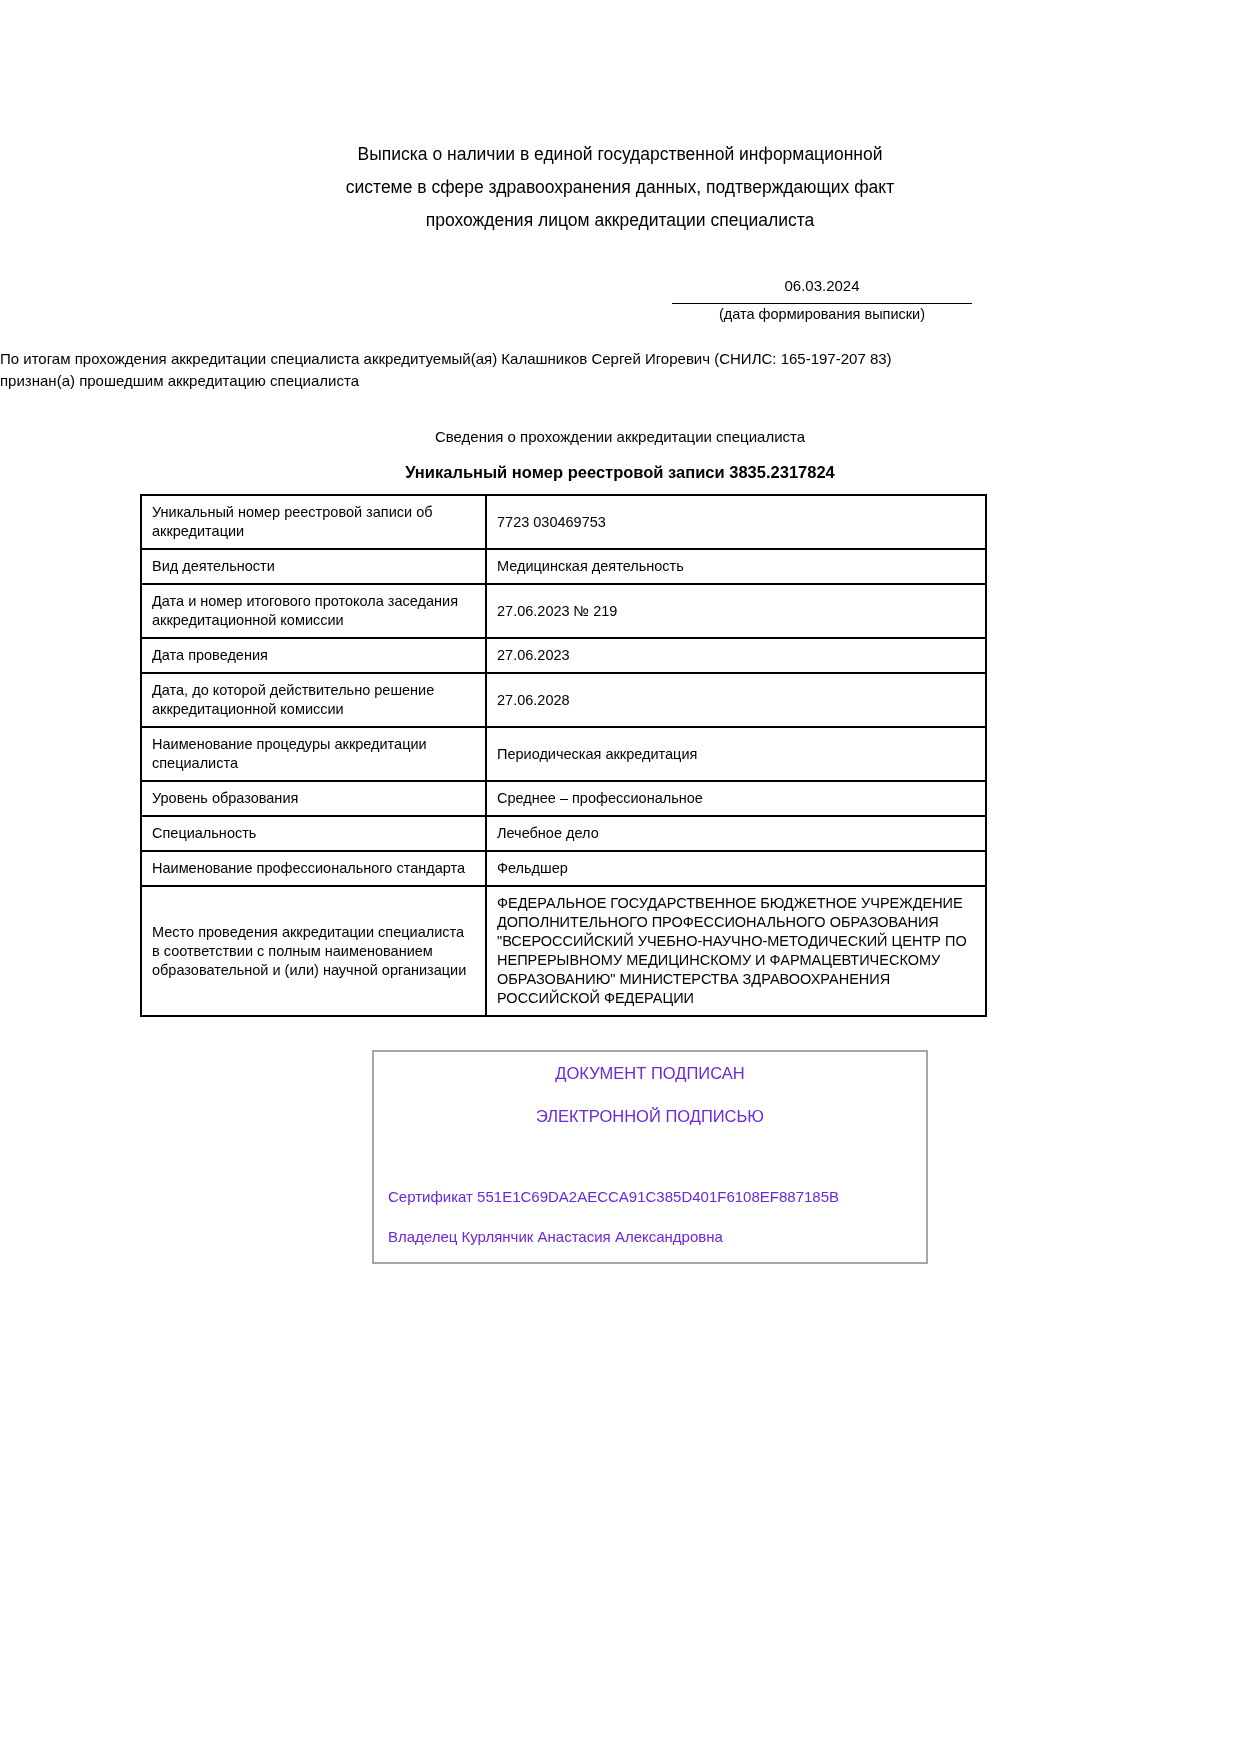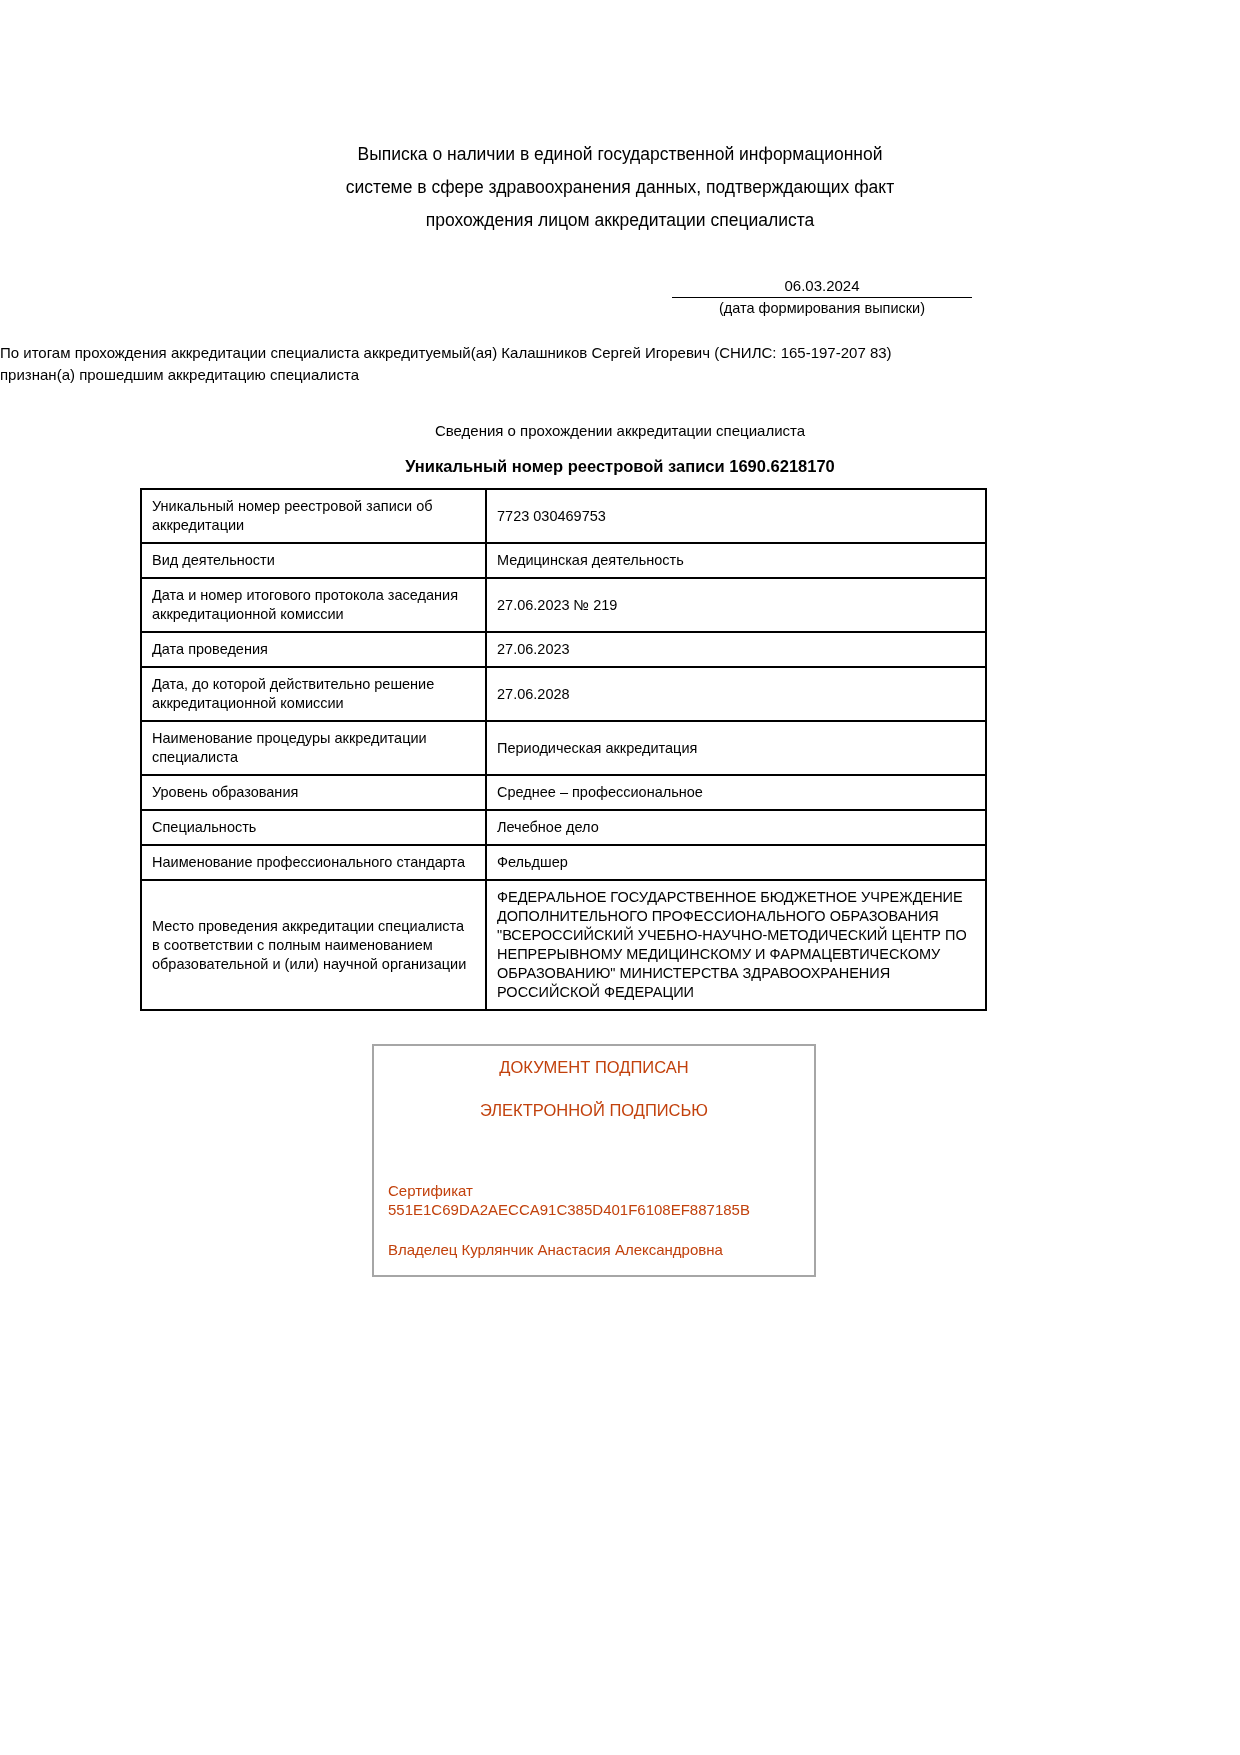--- a/index.html
+++ b/index.html
@@ -20,21 +20,21 @@
     line-height: 33px;
   }
   .date-block {
     width: 300px;
     margin: 40px 0 0 672px;
     text-align: center;
     font-size: 14.5px;
   }
   .date-value {
     display: block;
-    padding-bottom: 3px;
+    padding-bottom: 9px;
     border-bottom: 1.5px solid #000;
     font-size: 15px;
   }
   .date-caption {
     display: block;
     padding-top: 2px;
   }
   .intro {
     margin-top: 26px;
     text-align: left;
@@ -61,24 +61,24 @@
   }
   table.acc-table td {
     border: 2px solid #000;
     padding: 7px 10px;
     vertical-align: middle;
     word-wrap: break-word;
   }
   .col-label { width: 345px; }
   .col-value { width: 500px; }
   .signature-box {
-    width: 444px;
+    width: 556px;
     margin: 33px 0 0 372px;
     border: 2px solid #a6a6a6;
-    color: #c2410c;
+    color: #6d28d9;
     padding: 10px 14px 16px 14px;
   }
   .sig-head {
     text-align: center;
     font-size: 16.5px;
     line-height: 22px;
   }
   .sig-head-2 { margin-top: 21px; }
   .sig-line {
     font-size: 15px;
@@ -102,21 +102,21 @@
   <span class="date-caption">(дата формирования выписки)</span>
 </div>
 
 <div class="intro">
   <div>По итогам прохождения аккредитации специалиста аккредитуемый(ая) Калашников Сергей Игоревич (СНИЛС: 165-197-207 83)</div>
   <div>признан(а) прошедшим аккредитацию специалиста</div>
 </div>
 
 <div class="section-heading">Сведения о прохождении аккредитации специалиста</div>
 
-<div class="registry-heading">Уникальный номер реестровой записи 1690.6218170</div>
+<div class="registry-heading">Уникальный номер реестровой записи 3835.2317824</div>
 
 <table class="acc-table">
   <colgroup>
       <col class="col-label">
       <col class="col-value">
     </colgroup>
   <tbody>
     <tr>
       <td>Уникальный номер реестровой записи об аккредитации</td>
       <td>7723 030469753</td>

